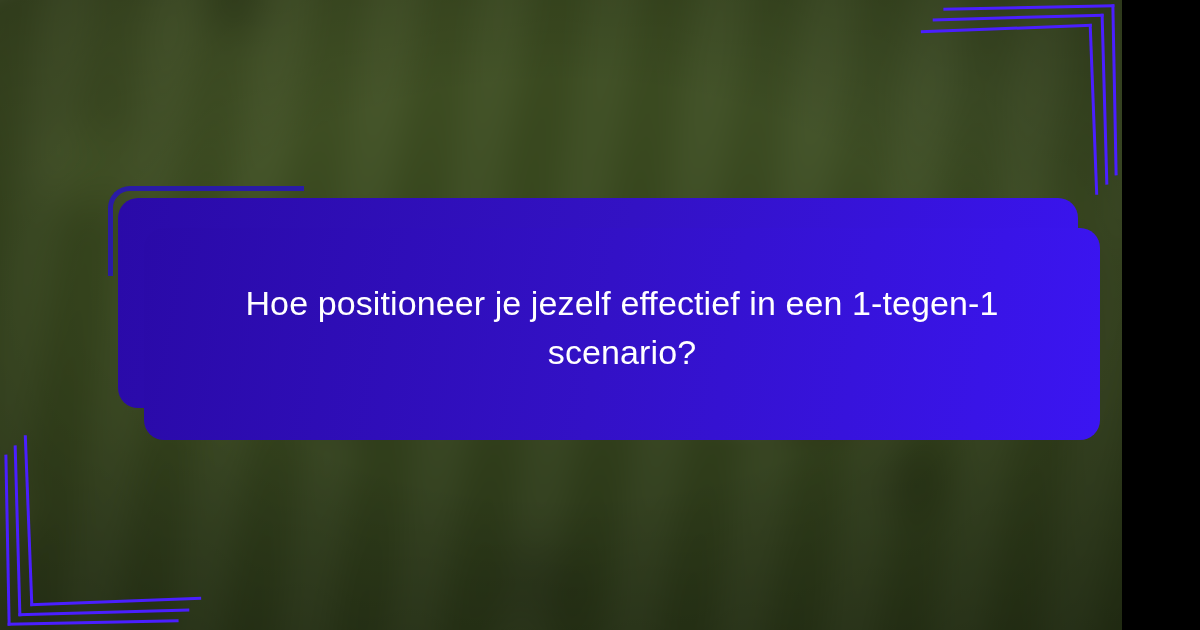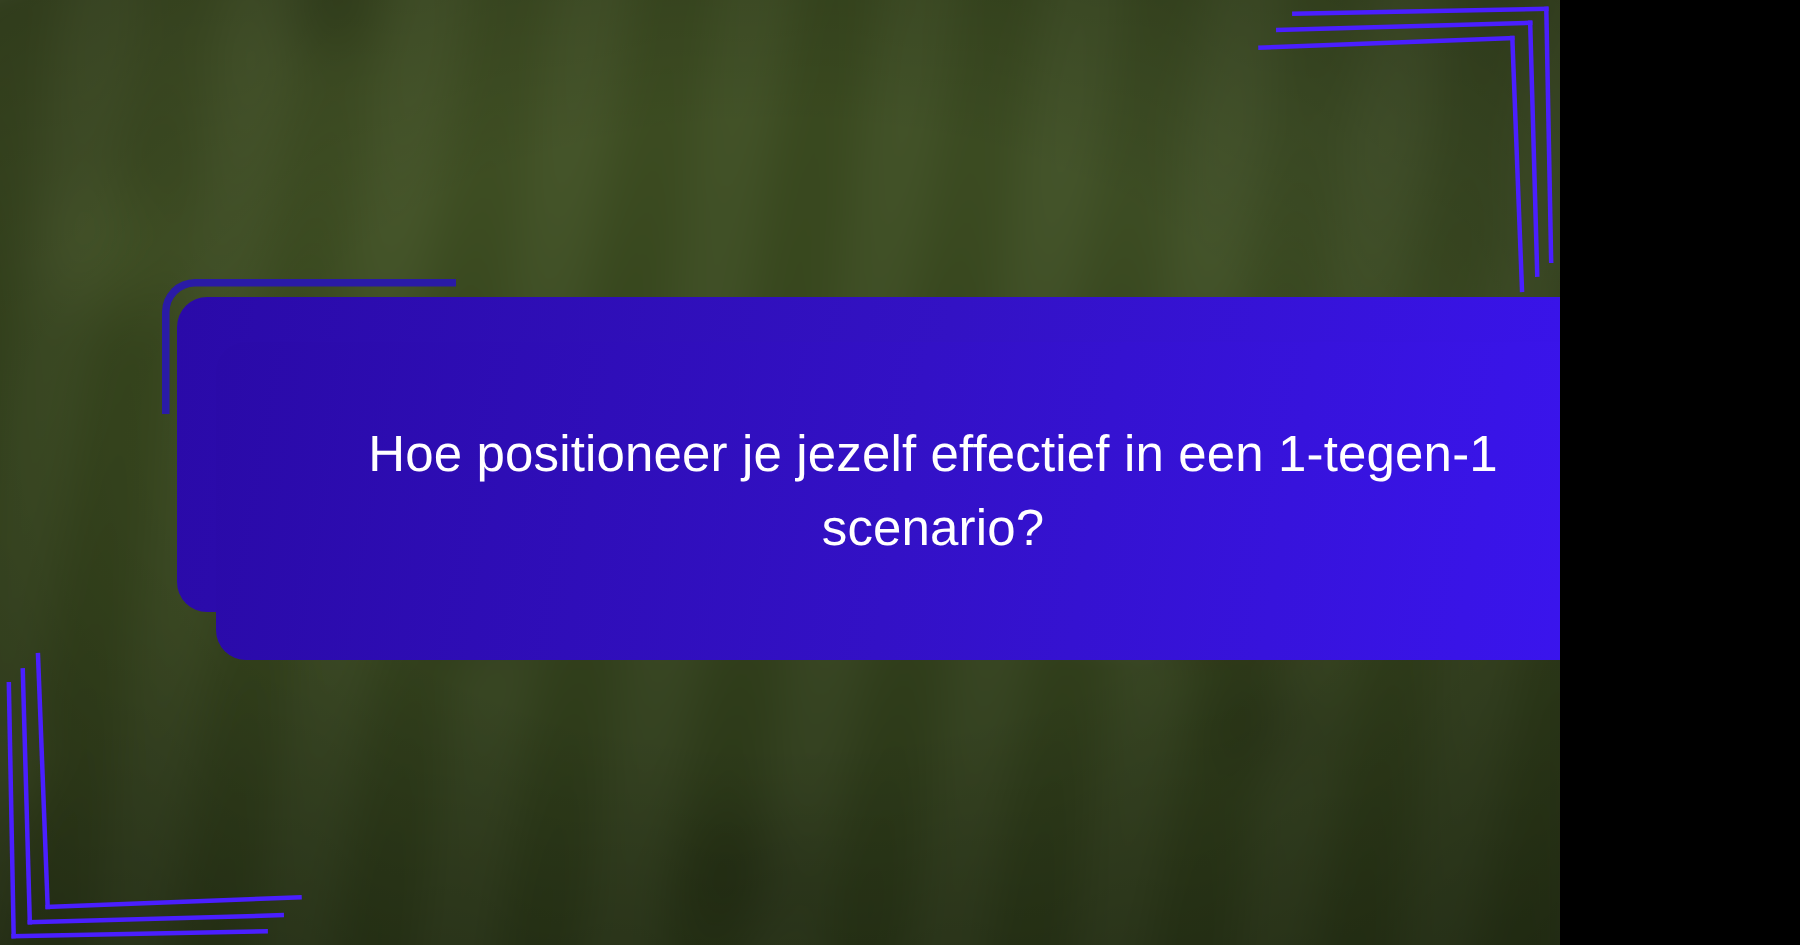--- a/index.html
+++ b/index.html
@@ -7,21 +7,21 @@
     margin: 0;
     padding: 0;
     background: #000;
   }
   body {
     font-family: "Liberation Sans", "DejaVu Sans", sans-serif;
   }
 
   .stage {
     position: relative;
-    width: 1040px;
+    width: 1122px;
     height: 630px;
     overflow: hidden;
     background: #ef4444;
   }
 
   
   .bg-photo {
     position: absolute;
     inset: -60px;
     overflow: hidden;

